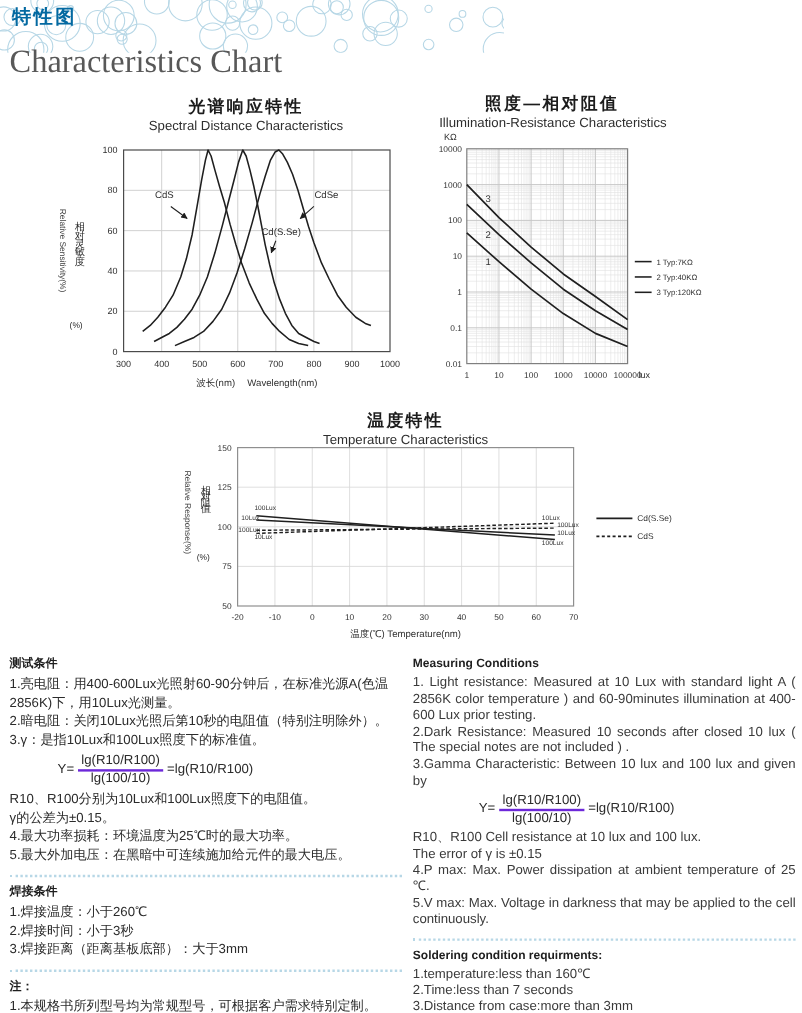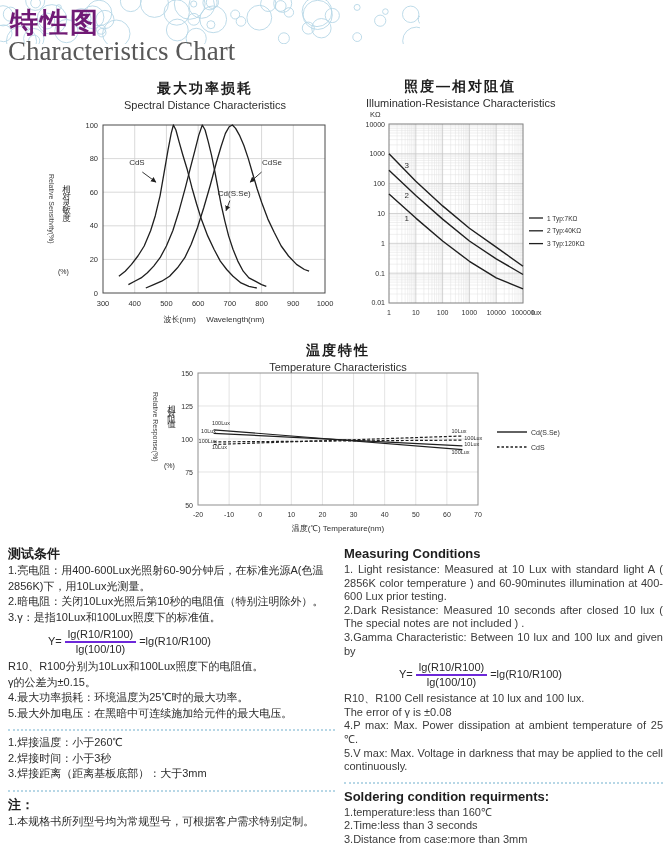--- a/index.html
+++ b/index.html
@@ -1,21 +1,21 @@
 <!DOCTYPE html>
 <html><head>
 <meta charset="utf-8">
 <style>
   html,body{margin:0;padding:0;}
   body{
     width:668px;height:844px;position:relative;background:#ffffff;
     font-family:"Liberation Sans", sans-serif;color:#333;overflow:hidden;
   }
   #bubbles{position:absolute;left:0;top:0;}
-  #page-title-zh{position:absolute;left:10px;top:4px;font-size:28px;font-weight:bold;color:#701a75;letter-spacing:2px;z-index:2;}
+  #page-title-zh{position:absolute;left:10px;top:4px;font-size:16px;font-weight:bold;color:#0369a1;letter-spacing:2px;z-index:2;}
   #page-title-en{position:absolute;left:8px;top:36px;font-family:"Liberation Serif", serif;font-size:27px;color:#585858;z-index:2;text-align:right;}
   .chart{position:absolute;}
   #chart1{left:45px;top:80px;width:300px;height:260px;}
   #chart2{left:350px;top:78px;width:316px;height:262px;}
   #chart3{left:130px;top:342px;width:470px;height:192px;}
   .ct-zh{font-size:14px;font-weight:bold;color:#1c1c1c;text-align:center;letter-spacing:2px;white-space:nowrap;}
   .ct-en{font-size:11px;color:#2e2e2e;text-align:center;white-space:nowrap;margin-top:1px;}
   #chart1 .ct-zh,#chart1 .ct-en{margin-left:40px;width:240px;}
   #chart2 .ct-zh,#chart2 .ct-en{margin-left:16px;width:188px;}
   #chart3 .ct-zh,#chart3 .ct-en{margin-left:58px;width:300px;}
@@ -26,21 +26,21 @@
   .vunit{position:absolute;font-size:7px;color:#2a2a2a;z-index:2;}
   #c1len{left:3px;top:94px;}
   #c1lzh{left:16px;top:98px;letter-spacing:7px;}
   #c1lu{left:13px;top:188px;}
   #c3len{left:22px;top:50px;}
   #c3lzh{left:36px;top:56px;letter-spacing:5px;}
   #c3lu{left:34px;top:120px;}
   .col{position:absolute;top:540px;}
   #col-zh{left:8px;width:327px;font-size:11px;line-height:15.5px;color:#2b2b2b;}
   #col-en{left:344px;width:319px;font-size:11px;line-height:13.6px;color:#3a3a3a;text-align:justify;}
-  .sec-h{font-weight:bold;font-size:13px;color:#1e1e1e;margin:6px 0 2px 0;line-height:14px;}
+  .sec-h{font-weight:bold;font-size:10px;color:#1e1e1e;margin:6px 0 2px 0;line-height:14px;}
   .col .sec-h:first-child{margin-top:7px;}
   .para{margin:0;}
   .divider{border-top:2px dotted #b7d7e6;margin:8px 0 4px 0;height:0;}
   .formula{display:flex;align-items:center;font-size:11px;margin:3px 0 3px 40px;color:#2b2b2b;}
   #col-en .formula{margin-left:55px;}
   .frac{display:inline-flex;flex-direction:column;text-align:center;margin:0 3px;line-height:13px;}
   .frac .num{border-bottom:2px solid #6d28d9;padding:0 3px;}
   .frac .den{padding:0 3px;}
   text{font-family:"Liberation Sans", sans-serif;}
 </style>
@@ -98,21 +98,21 @@
     <circle cx="317.7" cy="14.9" r="14.6" fill="none" stroke="#b7d7e6" stroke-width="0.9"></circle>
     <circle cx="308.3" cy="28.1" r="6.0" fill="none" stroke="#b7d7e6" stroke-width="0.9"></circle>
     <circle cx="154.5" cy="3.4" r="14.0" fill="none" stroke="#b7d7e6" stroke-width="0.9"></circle>
     <circle cx="35.6" cy="3.0" r="4.9" fill="none" stroke="#b7d7e6" stroke-width="0.9"></circle>
     <circle cx="130.7" cy="1.3" r="10.3" fill="none" stroke="#b7d7e6" stroke-width="0.9"></circle>
   </svg>
 <div id="page-title-zh">特性图</div>
 <div id="page-title-en">Characteristics Chart</div>
 
 <div id="chart1" class="chart">
-  <div class="ct-zh">最大功率损耗</div>
+  <div class="ct-zh">光谱响应特性</div>
   <div class="ct-en">Spectral Distance Characteristics</div>
   <div class="vlabel-en" id="c1len">Relative Sensitivity(%)</div>
   <div class="vlabel-zh" id="c1lzh">相对灵敏度</div>
   <div class="vunit" id="c1lu">(%)</div>
   <svg id="svg1" width="300" height="230">
       <line x1="89.71428571428571" y1="15" x2="89.71428571428571" y2="183" stroke="#cfcfcf" stroke-width="0.8"></line>
       <line x1="121.42857142857142" y1="15" x2="121.42857142857142" y2="183" stroke="#cfcfcf" stroke-width="0.8"></line>
       <line x1="153.14285714285714" y1="15" x2="153.14285714285714" y2="183" stroke="#cfcfcf" stroke-width="0.8"></line>
       <line x1="184.85714285714283" y1="15" x2="184.85714285714283" y2="183" stroke="#cfcfcf" stroke-width="0.8"></line>
       <line x1="216.57142857142858" y1="15" x2="216.57142857142858" y2="183" stroke="#cfcfcf" stroke-width="0.8"></line>
@@ -355,20 +355,21 @@
     </span>
     <span>=lg(R10/R100)</span>
   </div>
   <div>
       <div class="para">R10、R100分别为10Lux和100Lux照度下的电阻值。</div>
       <div class="para">γ的公差为±0.15。</div>
       <div class="para">4.最大功率损耗：环境温度为25℃时的最大功率。</div>
       <div class="para">5.最大外加电压：在黑暗中可连续施加给元件的最大电压。</div>
     </div>
   <div class="divider"></div>
+  <div class="sec-h">焊接条件</div>
   <div>
       <div class="para">1.焊接温度：小于260℃</div>
       <div class="para">2.焊接时间：小于3秒</div>
       <div class="para">3.焊接距离（距离基板底部）：大于3mm</div>
     </div>
   <div class="divider"></div>
   <div class="sec-h">注：</div>
   <div>
       <div class="para">1.本规格书所列型号均为常规型号，可根据客户需求特别定制。</div>
     </div>
@@ -384,25 +385,25 @@
   <div class="formula">
     <span>Y=</span>
     <span class="frac">
       <span class="num">lg(R10/R100)</span>
       <span class="den">lg(100/10)</span>
     </span>
     <span>=lg(R10/R100)</span>
   </div>
   <div>
       <div class="para">R10、R100 Cell resistance at 10 lux and 100 lux.</div>
-      <div class="para">The error of γ is ±0.08</div>
+      <div class="para">The error of γ is ±0.15</div>
       <div class="para">4.P max: Max. Power dissipation at ambient temperature of 25 ℃.</div>
       <div class="para">5.V max: Max. Voltage in darkness that may be applied to the cell continuously.</div>
     </div>
   <div class="divider"></div>
   <div class="sec-h">Soldering condition requirments:</div>
   <div>
       <div class="para">1.temperature:less than 160℃</div>
-      <div class="para">2.Time:less than 3 seconds</div>
+      <div class="para">2.Time:less than 7 seconds</div>
       <div class="para">3.Distance from case:more than 3mm</div>
     </div>
 
 </div>
 
 </body></html>

